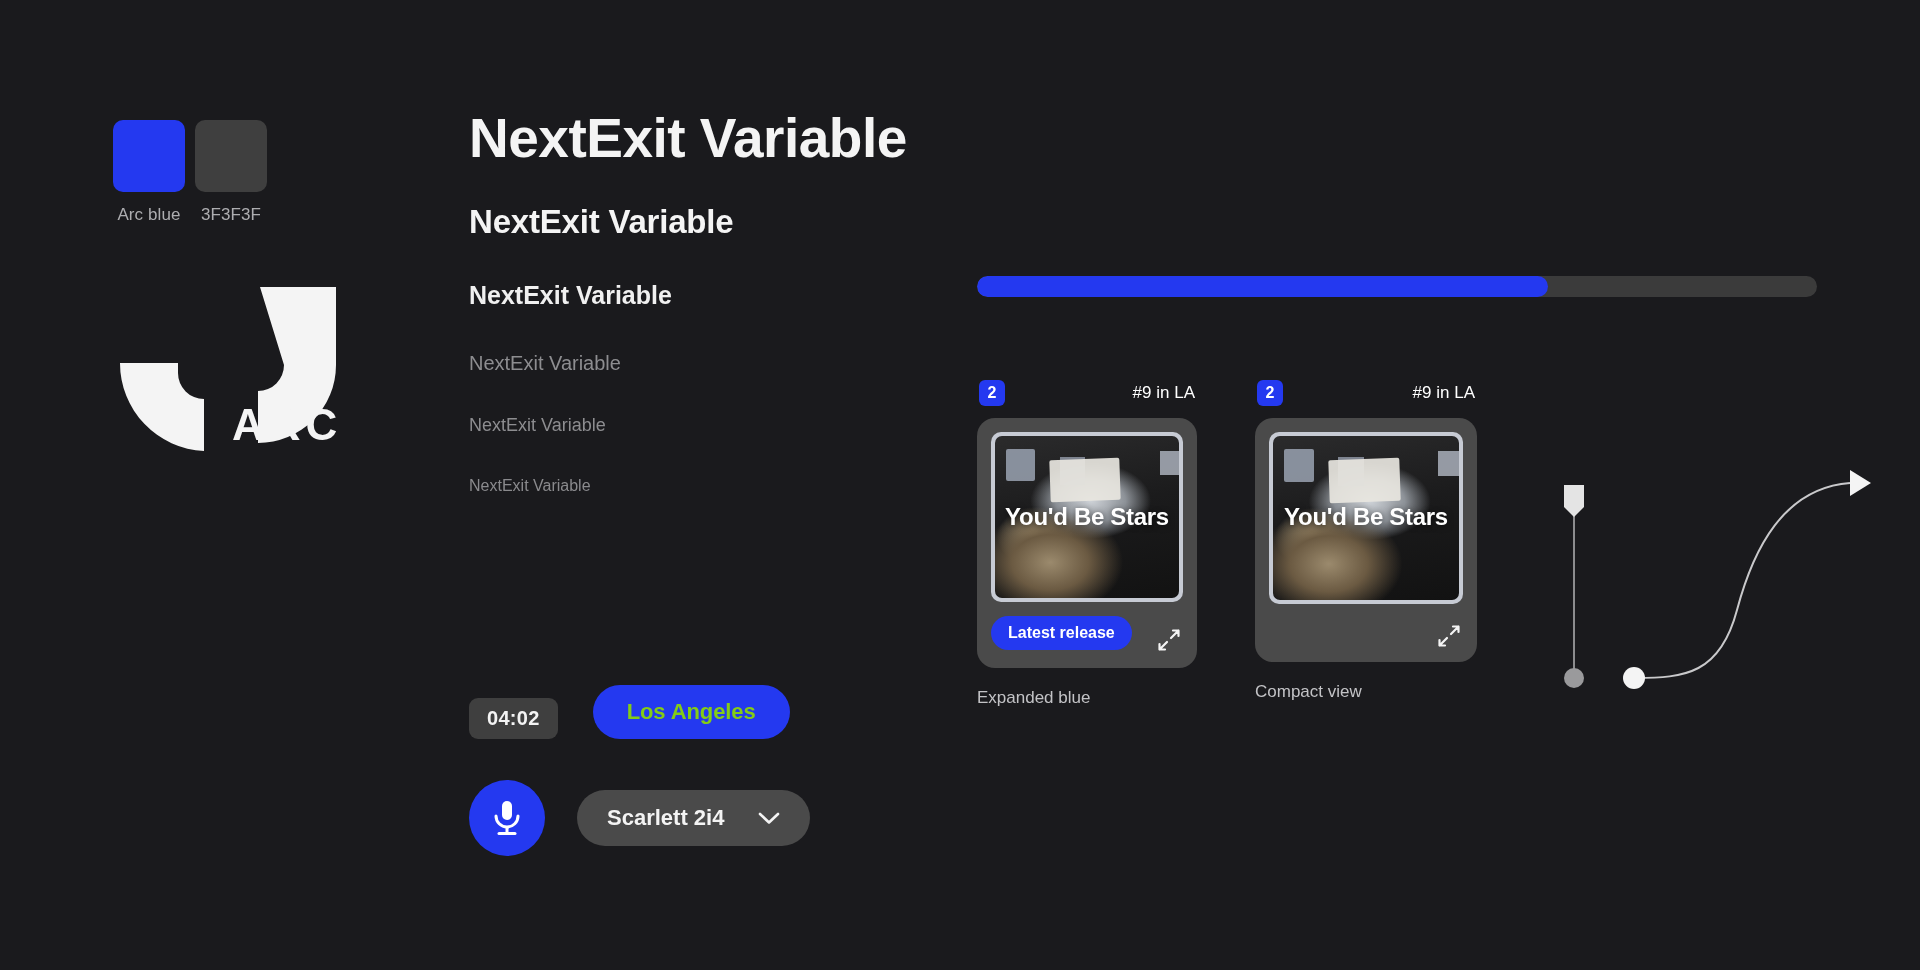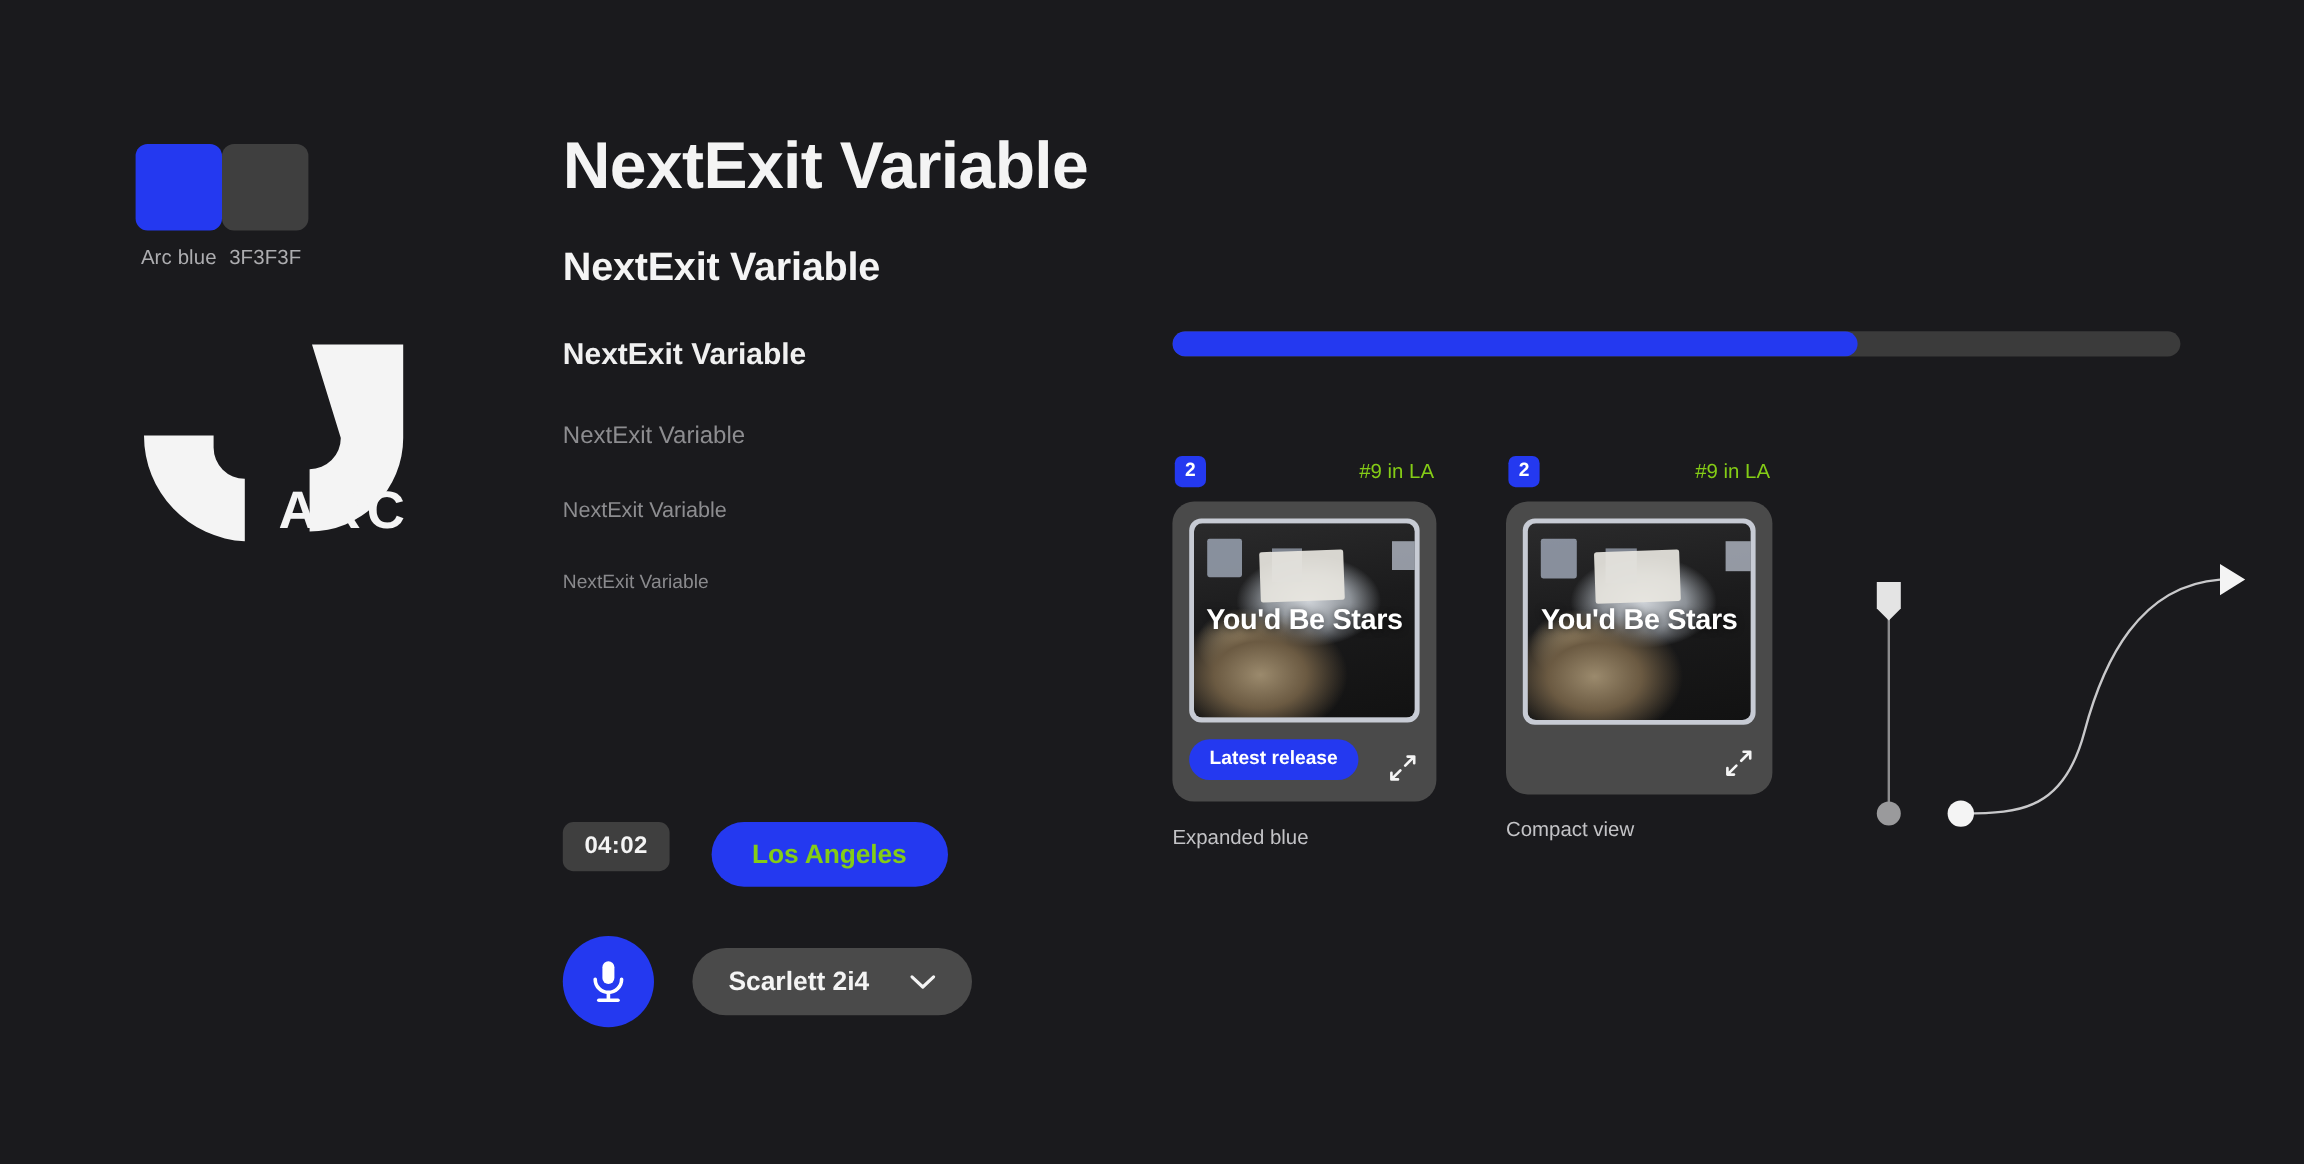--- a/index.html
+++ b/index.html
@@ -5,21 +5,21 @@
   * { box-sizing: border-box; margin: 0; padding: 0; }
   html, body {
     width: 1920px; height: 970px;
     background: #1a1a1d;
     font-family: "Liberation Sans", sans-serif;
     overflow: hidden;
   }
   .stage { position: relative; width: 1920px; height: 970px; }
 
   
-  .swatches { position: absolute; left: 113px; top: 120px; display: flex; }
+  .swatches { position: absolute; left: 113px; top: 120px; display: flex; gap: 10px; }
   .sw-col { width: 72px; }
   .sw-chip { width: 72px; height: 72px; border-radius: 10px; }
   .sw-label {
     margin-top: 13px; font-size: 17px; color: #adadb0;
     text-align: center; letter-spacing: .1px;
   }
 
   
   .logo-wrap { position: absolute; left: 120px; top: 285px; width: 230px; height: 175px; }
   .logo-wrap svg { display: block; }
@@ -27,21 +27,21 @@
   
   .specimen { position: absolute; left: 469px; top: 108px; width: 520px; }
   .spec-xl  { font-size: 55px; font-weight: 700; color: #f4f4f4; letter-spacing: -0.5px; line-height: 1.1; }
   .spec-l   { font-size: 33px; font-weight: 700; color: #f4f4f4; margin-top: 34px; letter-spacing: -0.2px; }
   .spec-m   { font-size: 25px; font-weight: 700; color: #f0f0f0; margin-top: 40px; }
   .spec-s   { font-size: 20px; font-weight: 400; color: #8d8d90; margin-top: 42px; }
   .spec-xs  { font-size: 18px; font-weight: 400; color: #8d8d90; margin-top: 40px; }
   .spec-xxs { font-size: 16px; font-weight: 400; color: #8a8a8d; margin-top: 41px; }
 
   
-  .ctl-row-1 { position: absolute; left: 469px; top: 685px; display: flex; align-items: flex-start; gap: 35px; }
+  .ctl-row-1 { position: absolute; left: 469px; top: 685px; display: flex; align-items: flex-end; gap: 35px; }
   .timer-chip {
     background: #3f3f3f; color: #f4f4f4; font-size: 20px; font-weight: 700;
     padding: 9px 18px; border-radius: 9px; letter-spacing: .3px;
   }
   .city-pill {
     background: #2439f0; color: #84cc16; font-size: 22px; font-weight: 700;
     padding: 14px 34px; border-radius: 40px; letter-spacing: -0.1px;
   }
 
   .ctl-row-2 { position: absolute; left: 469px; top: 780px; display: flex; align-items: center; gap: 32px; }
@@ -66,21 +66,21 @@
   .card-block { position: absolute; }
   .card-head {
     display: flex; align-items: center; justify-content: space-between;
     margin-bottom: 12px; padding: 0 2px;
   }
   .rank-badge {
     background: #2439f0; color: #fff; font-size: 16px; font-weight: 700;
     width: 26px; height: 26px; border-radius: 6px;
     display: flex; align-items: center; justify-content: center;
   }
-  .rank-text { font-size: 17px; color: #84cc16; font-weight: 400; }
+  .rank-text { font-size: 17px; color: #ffffff; font-weight: 400; }
 
   .card {
     background: #4a4a4a; border-radius: 18px; position: relative;
   }
   .card.expanded { width: 220px; padding: 14px 14px 18px; }
   .card.compact  { width: 222px; padding: 14px 14px 16px; }
 
   .art-frame { background: #c7cbd4; border-radius: 10px; padding: 4px; }
   .art {
     position: relative; width: 100%; aspect-ratio: 1/0.88;

